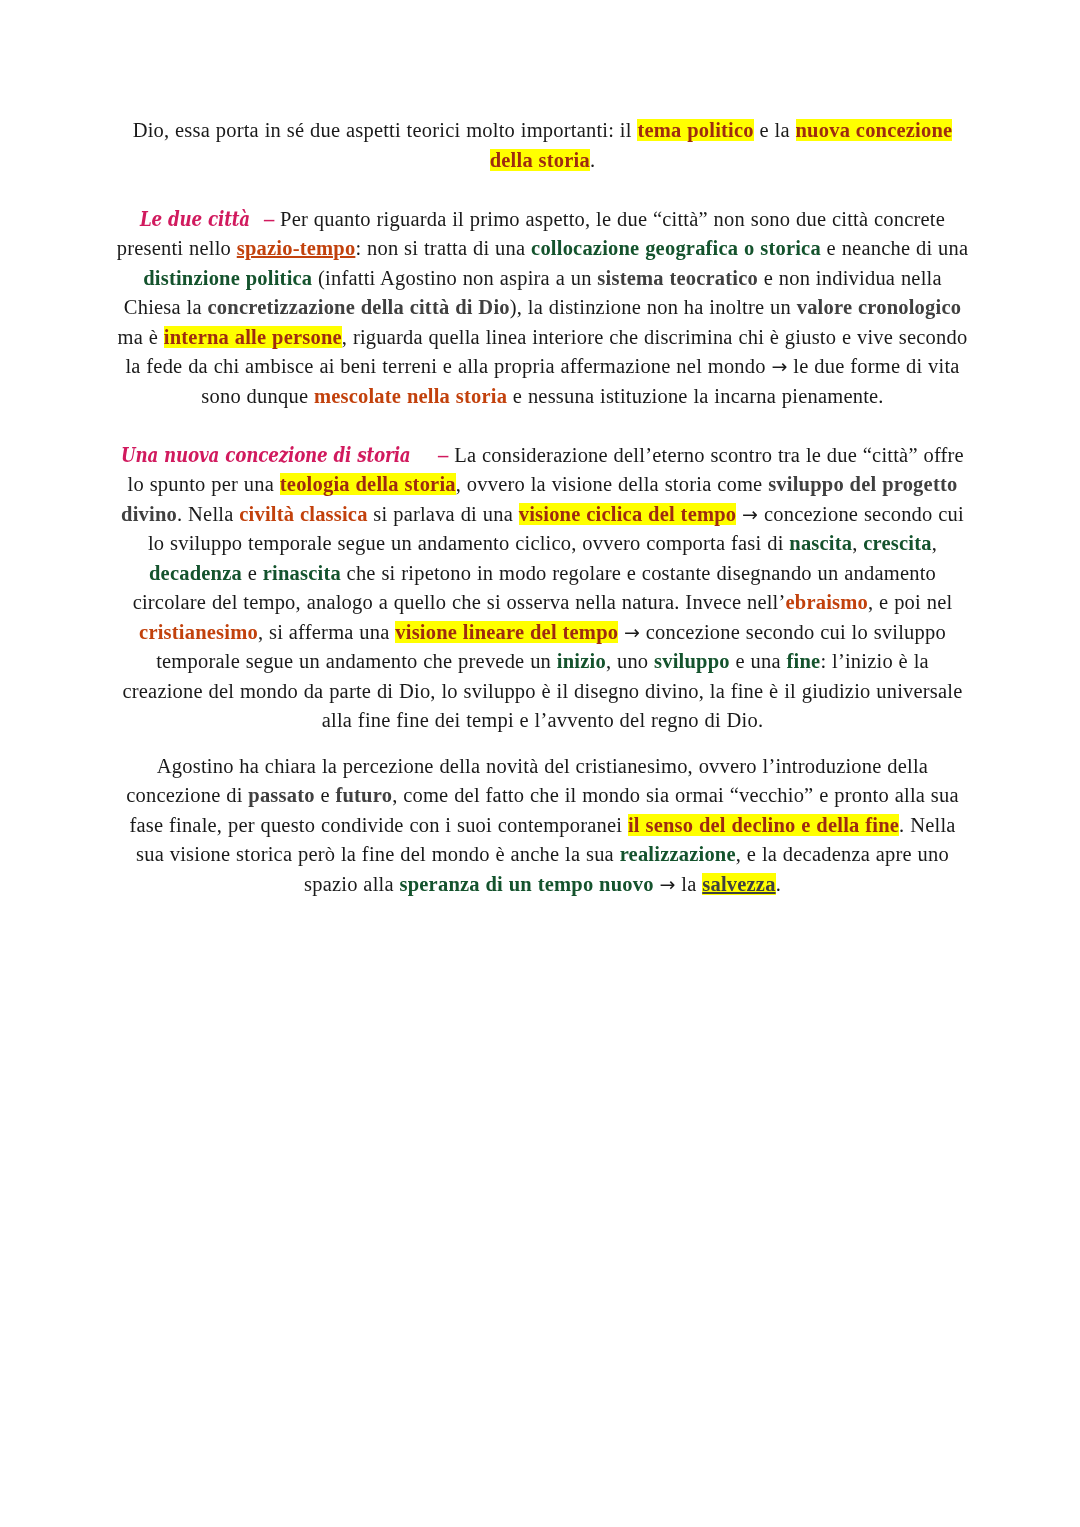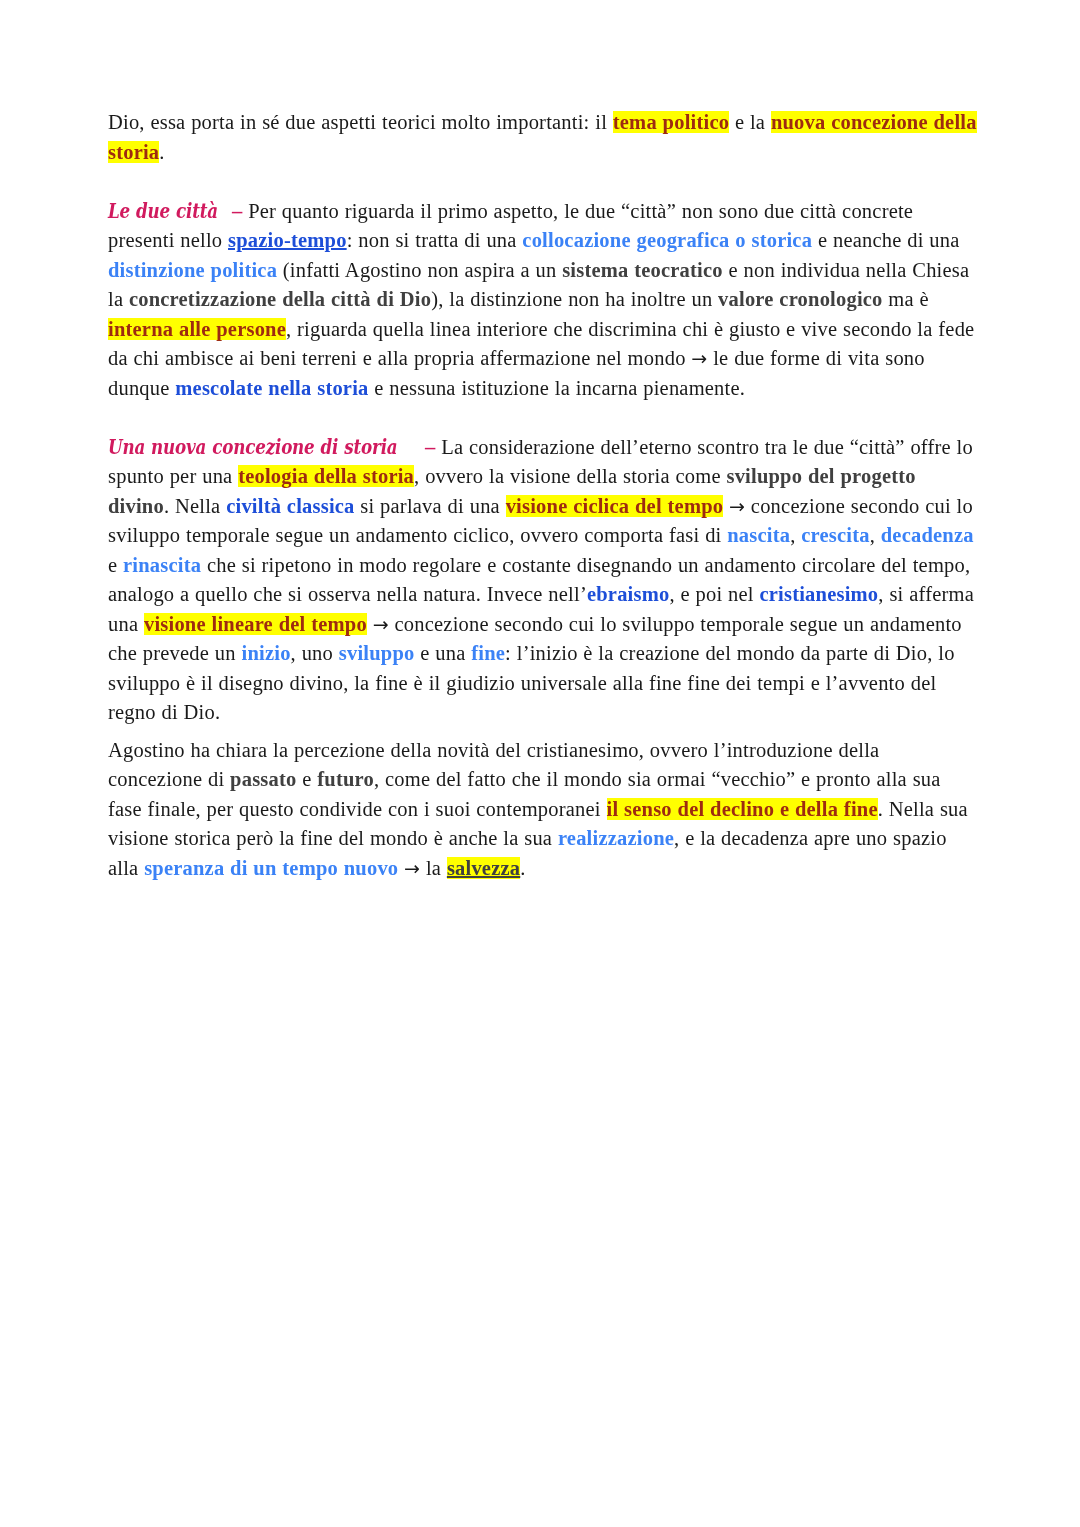--- a/index.html
+++ b/index.html
@@ -18,43 +18,43 @@
     position: relative;
     width: 1080px;
     height: 1527px;
     background: #ffffff;
     box-sizing: border-box;
     padding: 100px 95px 0 100px;
   }
   .para {
     font-size: 20.5px;
     line-height: 29.5px;
-    text-align: left;
-    margin: 8px;
+    text-align: center;
+    margin: 16px;
     letter-spacing: 0.01em;
     word-spacing: 0.02em;
   }
   .para + .para {
     margin-top: 29.5px;
   }
   .para.tight + .para.tight {
     margin-top: 0;
   }
 
   
   b, .b {
     font-weight: bold;
-    color: #3b82f6;
+    color: #14532d;
   }
   .red {
     color: #404040;
     font-weight: bold;
   }
   .crimson {
-    color: #1d4ed8;
+    color: #c2410c;
     font-weight: bold;
   }
   .darkred {
     color: #9e2b10;
     font-weight: bold;
   }
   .hl {
     background-color: #ffff00;
     box-decoration-break: clone;
     -webkit-box-decoration-break: clone;

